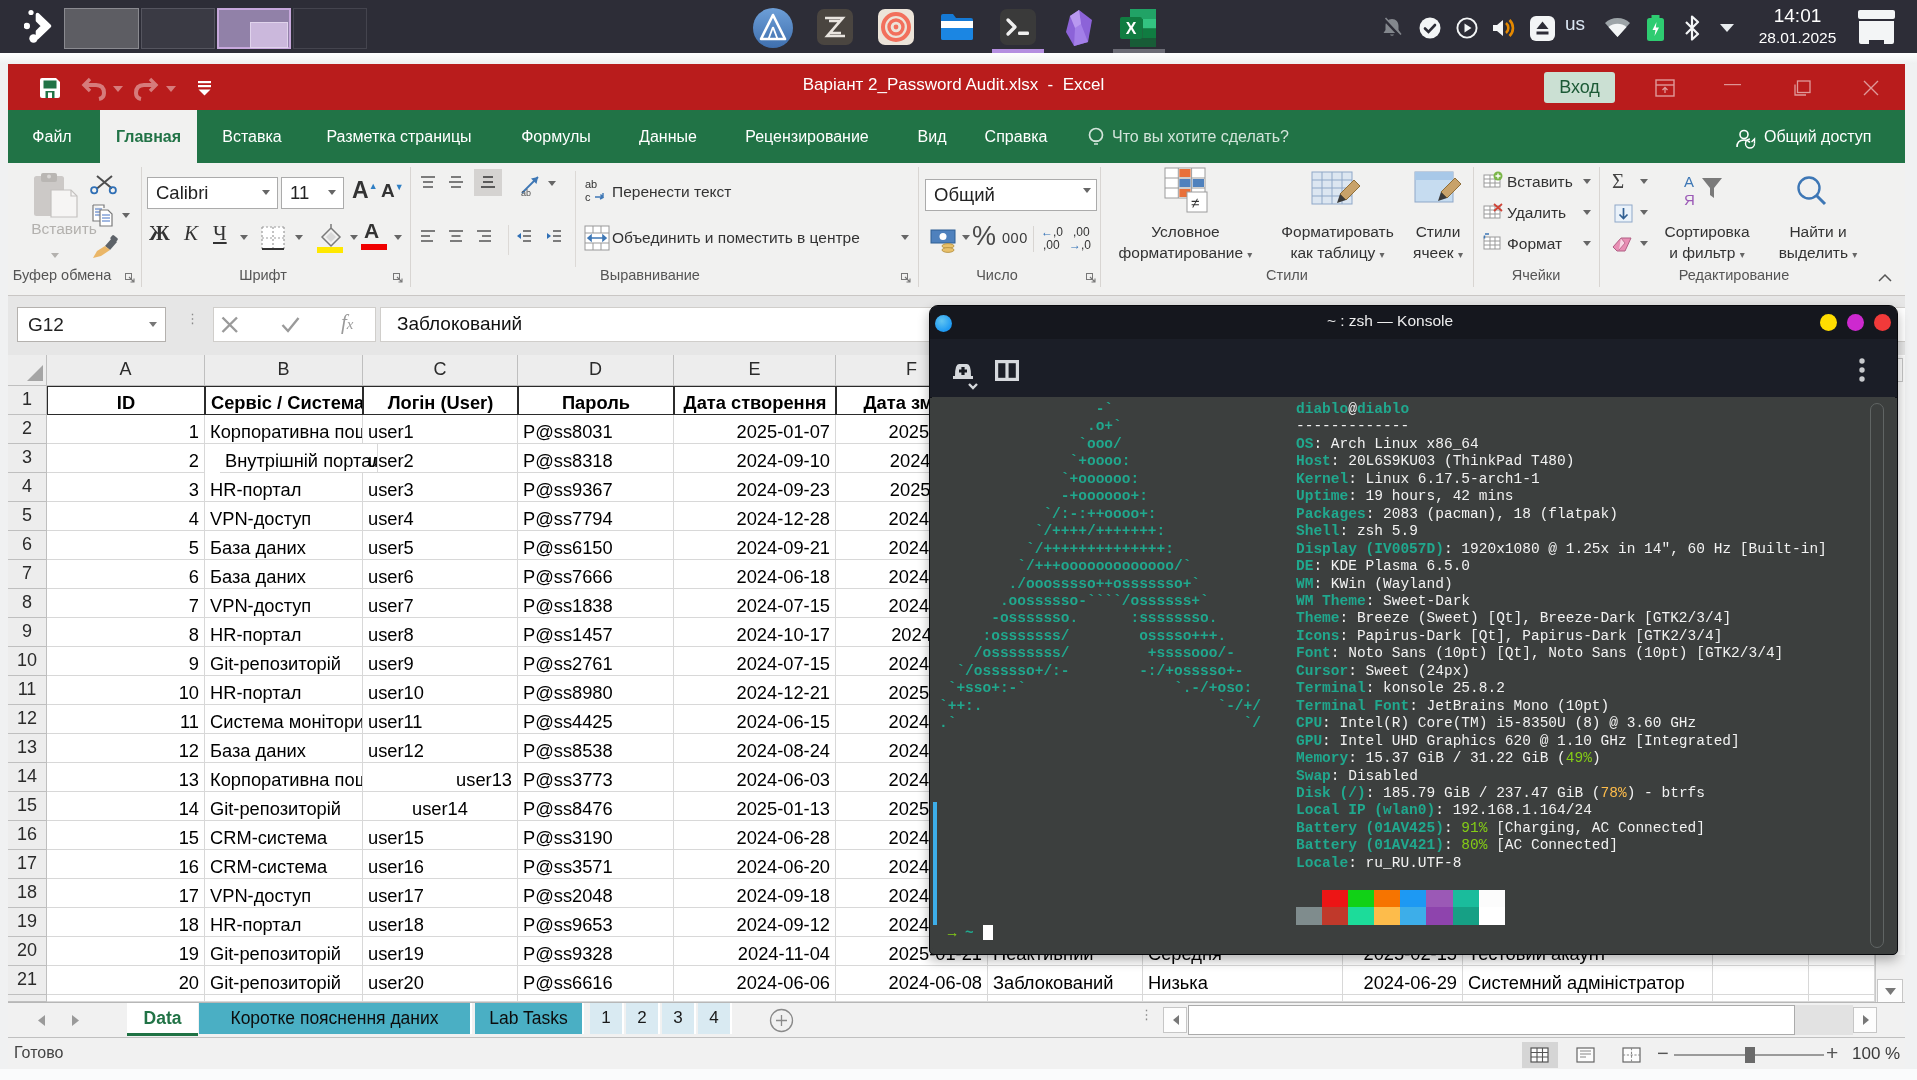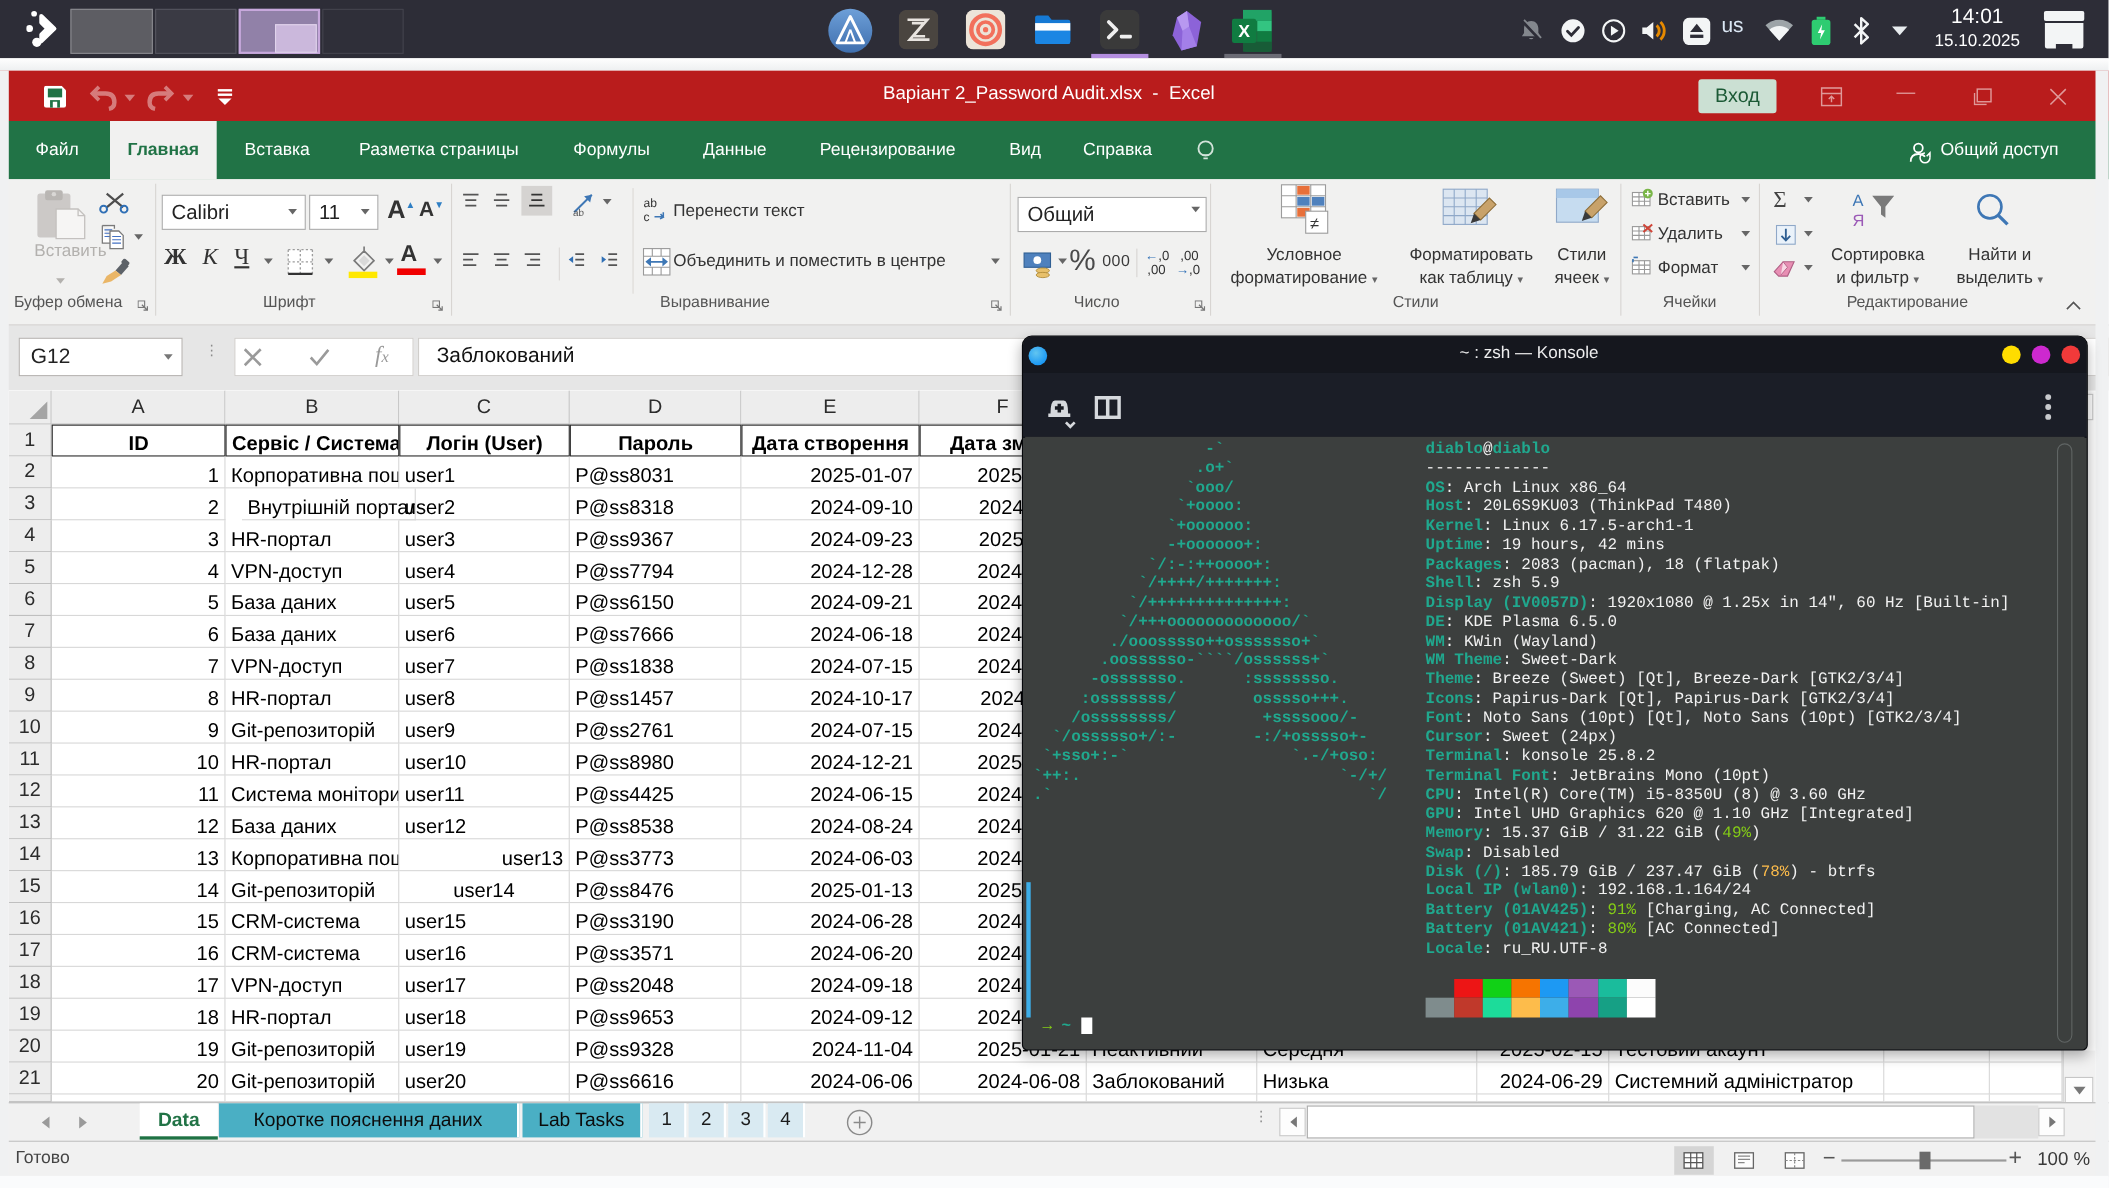--- a/index.html
+++ b/index.html
@@ -149,21 +149,21 @@
     <rect x="2" y="3" width="17" height="23" rx="2.5" fill="#2ecc71"></rect>
     <path d="M11.5 7 L7.5 15 H10.5 L9.5 21 L14 12.5 H10.8 Z" fill="#fff"></path>
   </svg>
   <svg class="abs" style="left:1682px;top:15px" width="20" height="26">
     <path d="M4 7 L16 19 L10 24.5 V1.5 L16 7 L4 19" stroke="#f3f5f6" stroke-width="2.2" fill="none" stroke-linejoin="round"></path>
   </svg>
   <svg class="abs" style="left:1718px;top:22px" width="18" height="12">
       <path d="M2 2 L9 10 L16 2 Z" fill="#e8ecef"></path>
     </svg>
   <div class="abs" style="left:1745px;top:5px;width:105px;text-align:center;color:#fff;font-size:19px;line-height:22px">14:01</div>
-  <div class="abs" style="left:1740px;top:29px;width:115px;text-align:center;color:#fff;font-size:15.5px">15.10.2025</div>
+  <div class="abs" style="left:1740px;top:29px;width:115px;text-align:center;color:#fff;font-size:15.5px">28.01.2025</div>
   <svg class="abs" style="left:1858px;top:10px" width="37" height="35">
     <rect x="0" y="0" width="37" height="9" rx="2" fill="#f3f5f6"></rect>
     <path d="M1 11 H36 V32 Q36 34 34 34 H26 V30 H11 V34 H3 Q1 34 1 32 Z" fill="#f3f5f6"></path>
   </svg>
 </div>
 <div id="xl-title">
 
   <svg class="abs" style="left:40px;top:14px" width="20" height="20">
     <path d="M0 2 Q0 0 2 0 H16 L20 4 V18 Q20 20 18 20 H2 Q0 20 0 18 Z" fill="#fff"></path>
     <rect x="3.5" y="2.5" width="13" height="8" fill="#217346"></rect>
@@ -212,20 +212,21 @@
   <div class="tab" style="left:313px;width:172px">Разметка страницы</div>
   <div class="tab" style="left:508px;width:96px">Формулы</div>
   <div class="tab" style="left:628px;width:80px">Данные</div>
   <div class="tab" style="left:731px;width:152px">Рецензирование</div>
   <div class="tab" style="left:906px;width:52px">Вид</div>
   <div class="tab" style="left:976px;width:80px">Справка</div>
   <svg class="abs" style="left:1086px;top:16px" width="20" height="24">
     <circle cx="10" cy="9" r="6.5" fill="none" stroke="#d2e4da" stroke-width="1.7"></circle>
     <path d="M7.5 15 H12.5 M8 18 H12" stroke="#d2e4da" stroke-width="1.6"></path>
   </svg>
+  <div class="tab" style="left:1112px;width:200px;color:#d2e4da;text-align:left">Что вы хотите сделать?</div>
   <svg class="abs" style="left:1735px;top:17px" width="22" height="22">
     <circle cx="9" cy="7.5" r="4" fill="none" stroke="#fff" stroke-width="1.6"></circle>
     <path d="M2 20 Q2 13 9 13 Q13 13 15 15.5" fill="none" stroke="#fff" stroke-width="1.6"></path>
     <path d="M15 12 a4.5 4.5 0 1 0 4.5 4.5" fill="none" stroke="#fff" stroke-width="1.4"></path>
     <path d="M19.5 16.5 l0 -4.5 -3 3" fill="none" stroke="#fff" stroke-width="1.4"></path>
   </svg>
   <div class="tab" style="left:1764px;width:130px;text-align:left">Общий доступ</div>
 </div>
 <div id="xl-ribbon">
 

